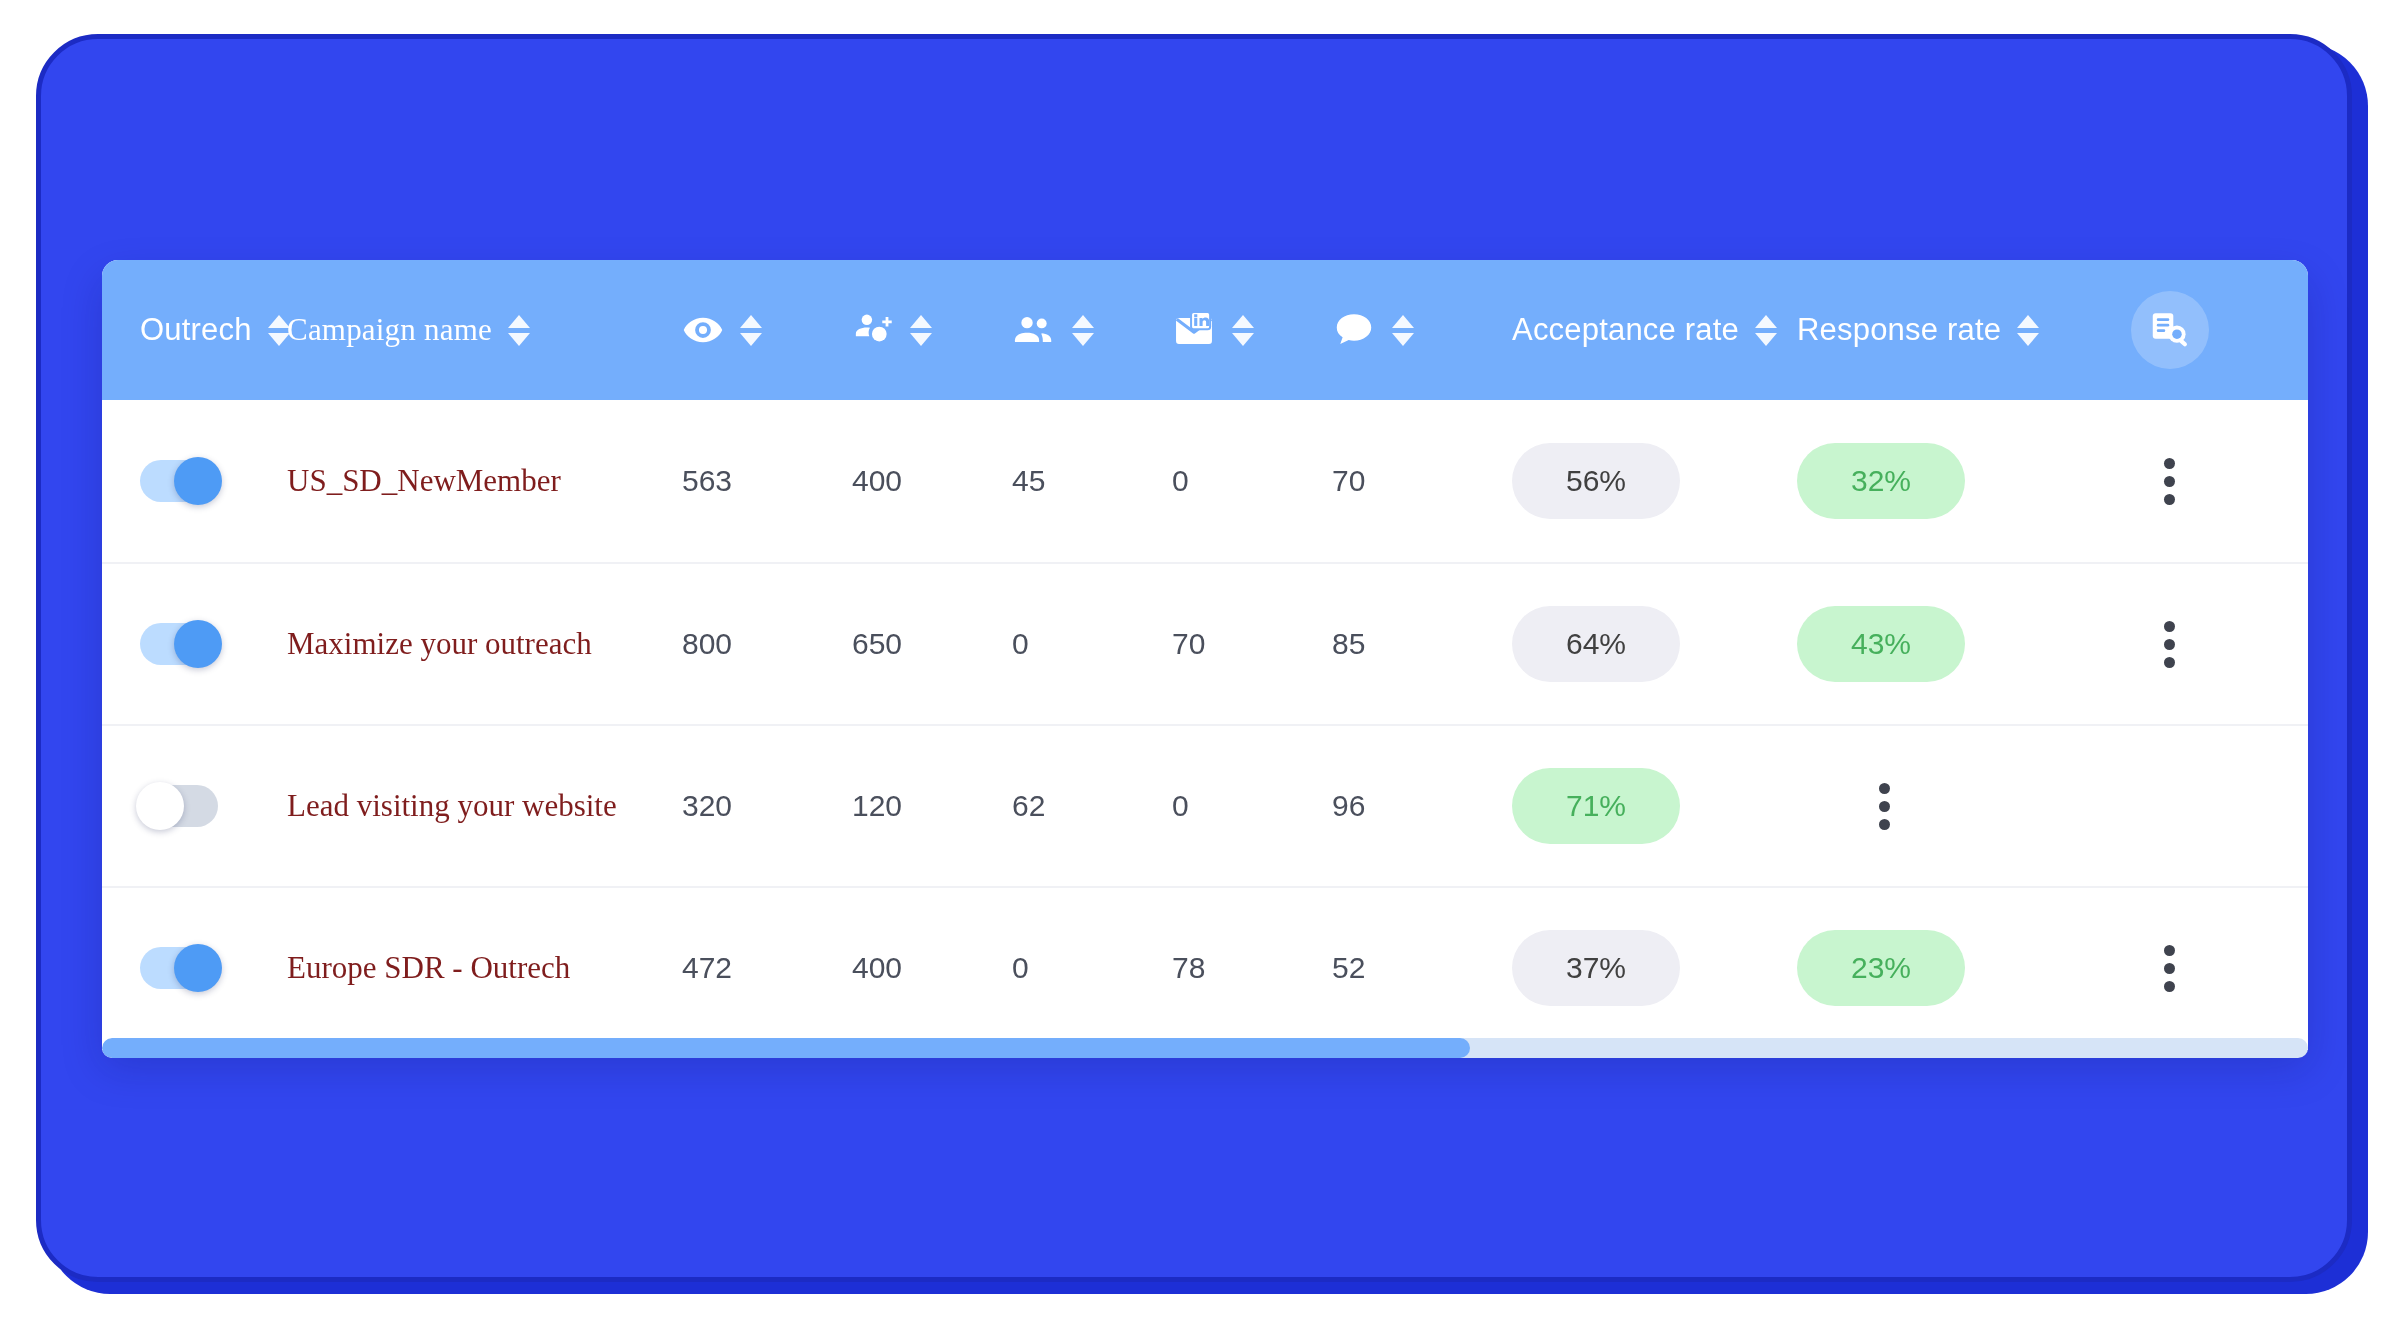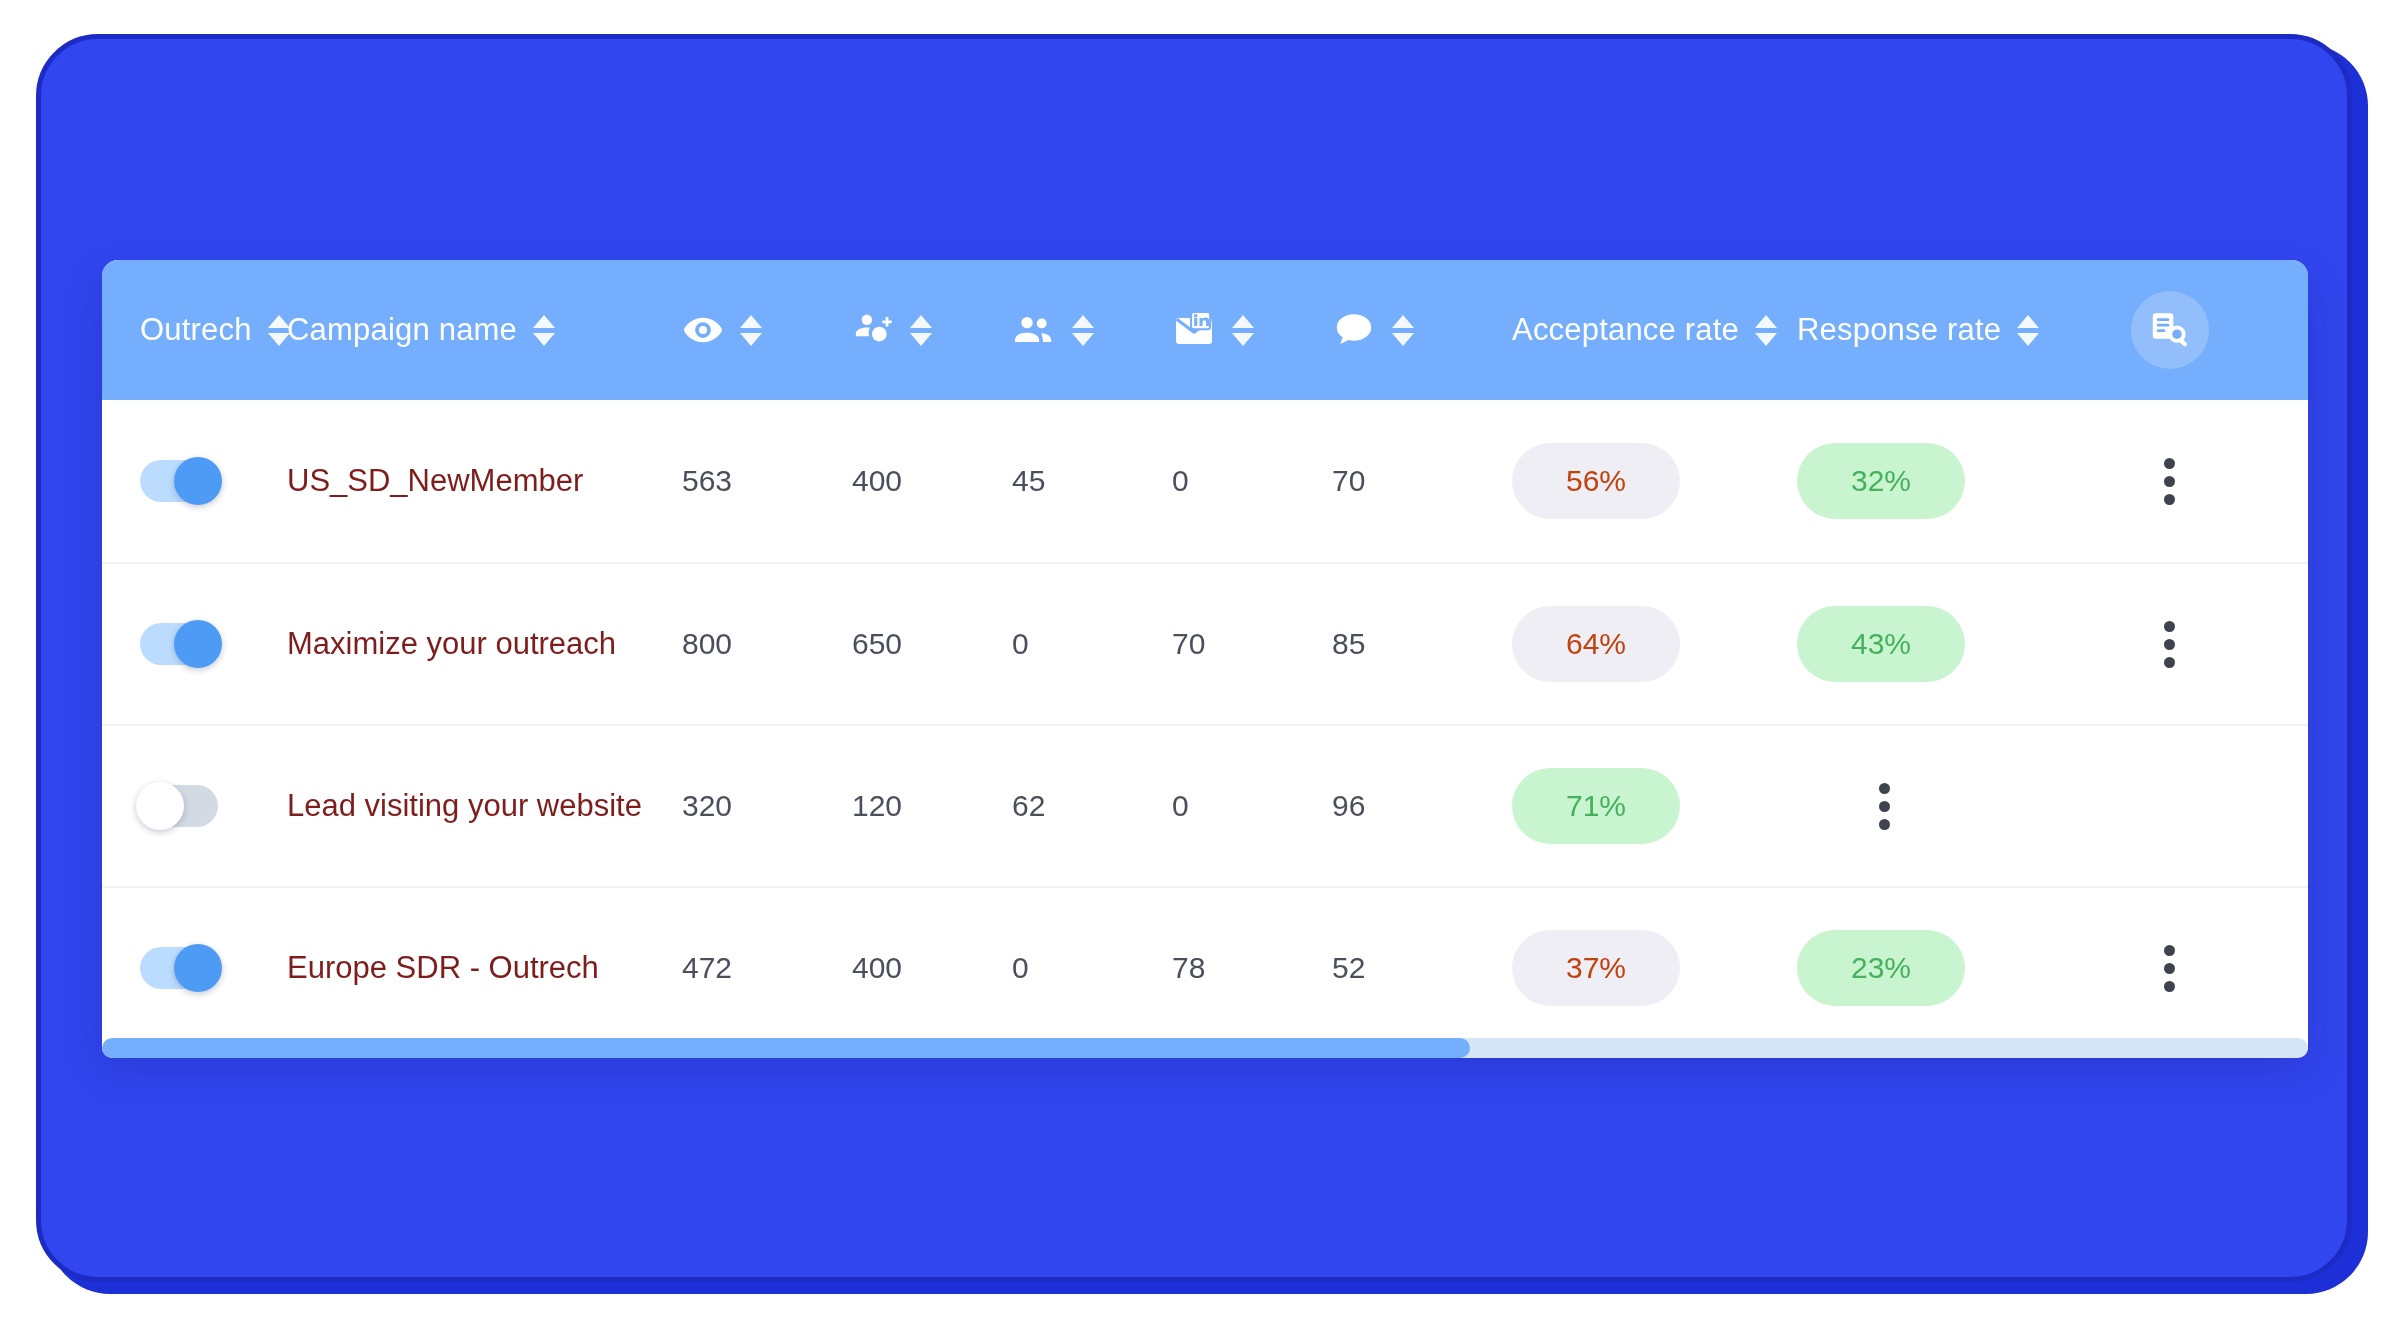--- a/index.html
+++ b/index.html
@@ -70,21 +70,21 @@
     box-sizing: border-box;
     flex: 0 0 auto;
     font-size: 31px;
     letter-spacing: .2px;
     color: #ffffff;
   }
   .th-label { white-space: nowrap; }
 
   
   .c-active   { width: 185px; padding-left: 38px; }
-  .c-name     { width: 395px; }
+  .c-name     { width: 395px; font-family: Liberation Serif, serif; }
   .c-views    { width: 170px; text-align: right; }
   .c-invites  { width: 160px; }
   .c-contacts { width: 160px; }
   .c-inmail   { width: 160px; }
   .c-replies  { width: 180px; }
   .c-accept   { width: 285px; }
   .c-response { width: 275px; }
   .c-menu     { width: 195px; display:flex; justify-content:center; }
 
   
@@ -158,21 +158,21 @@
     min-width: 168px;
     height: 76px;
     border-radius: 38px;
     display: flex;
     align-items: center;
     justify-content: center;
     font-size: 30px;
     box-sizing: border-box;
     padding: 0 18px;
   }
-  .badge.grey  { background: #eeeef4; color: #c2410c; }
+  .badge.grey  { background: #eeeef4; color: #404040; }
   .badge.green { background: #c8f5cf; color: #46b05c; }
 
   
   .kebab {
     display: flex;
     flex-direction: column;
     gap: 7px;
     align-items: center;
     padding: 10px 18px;
   }

